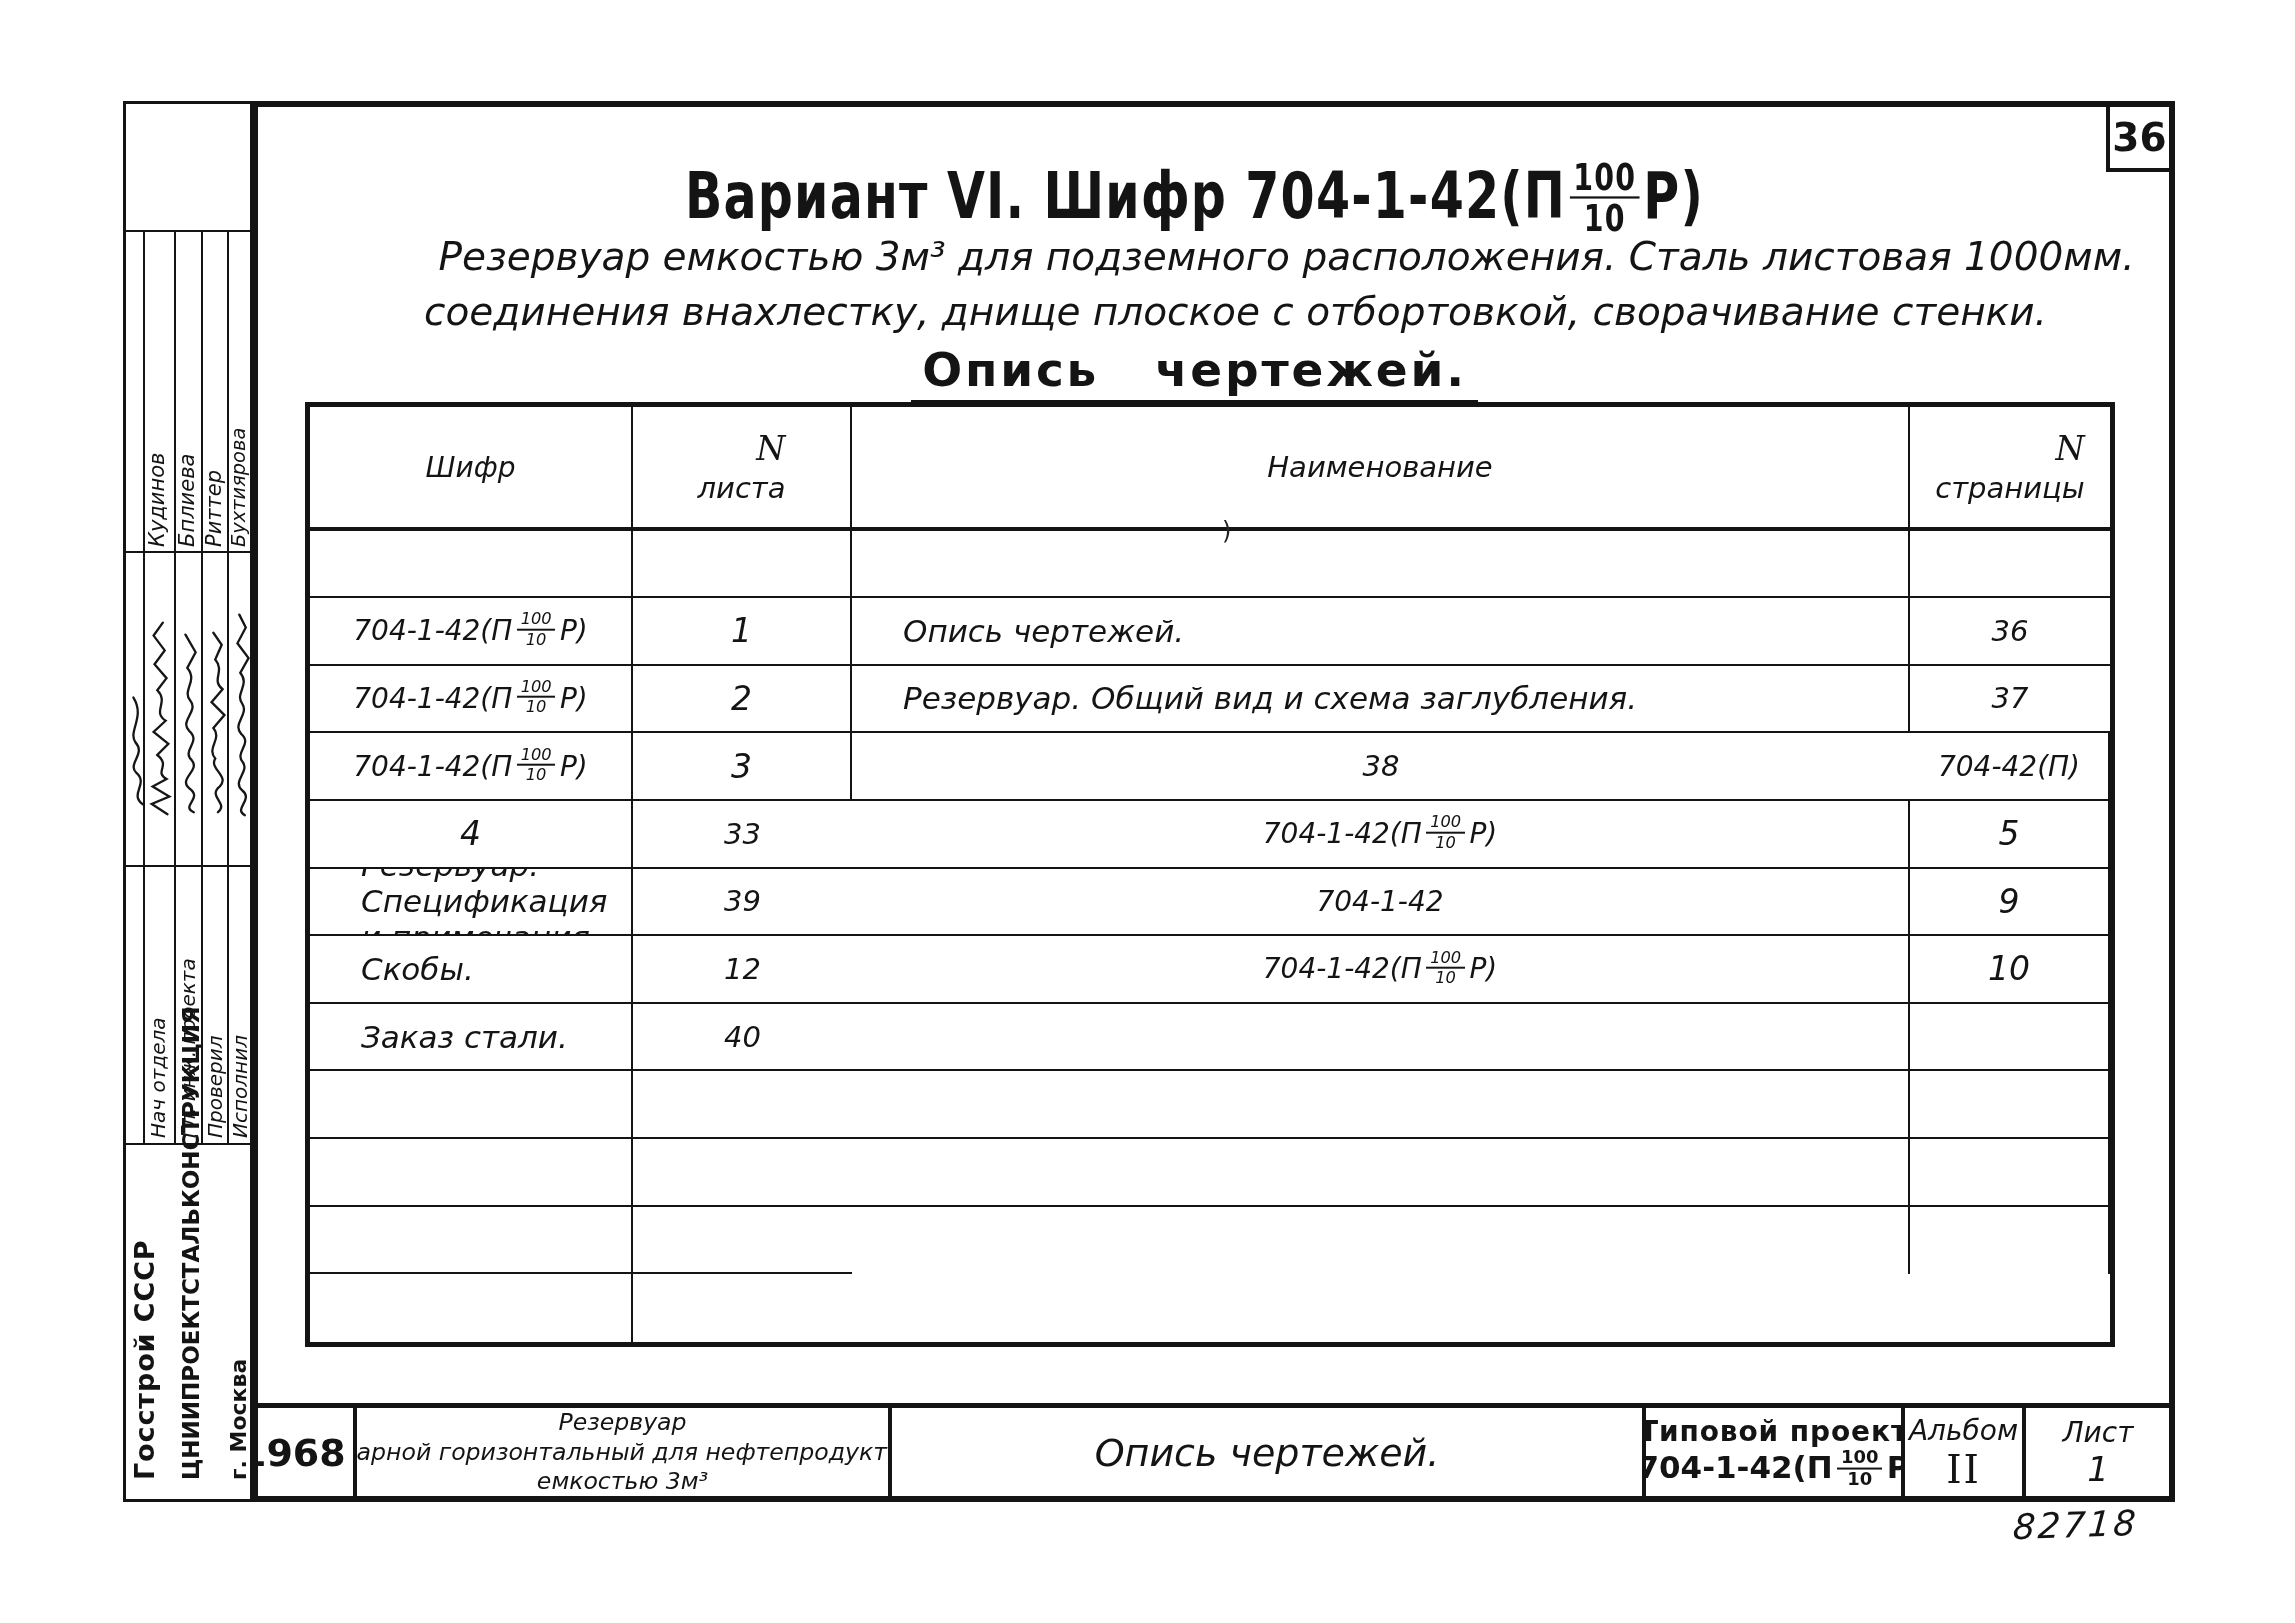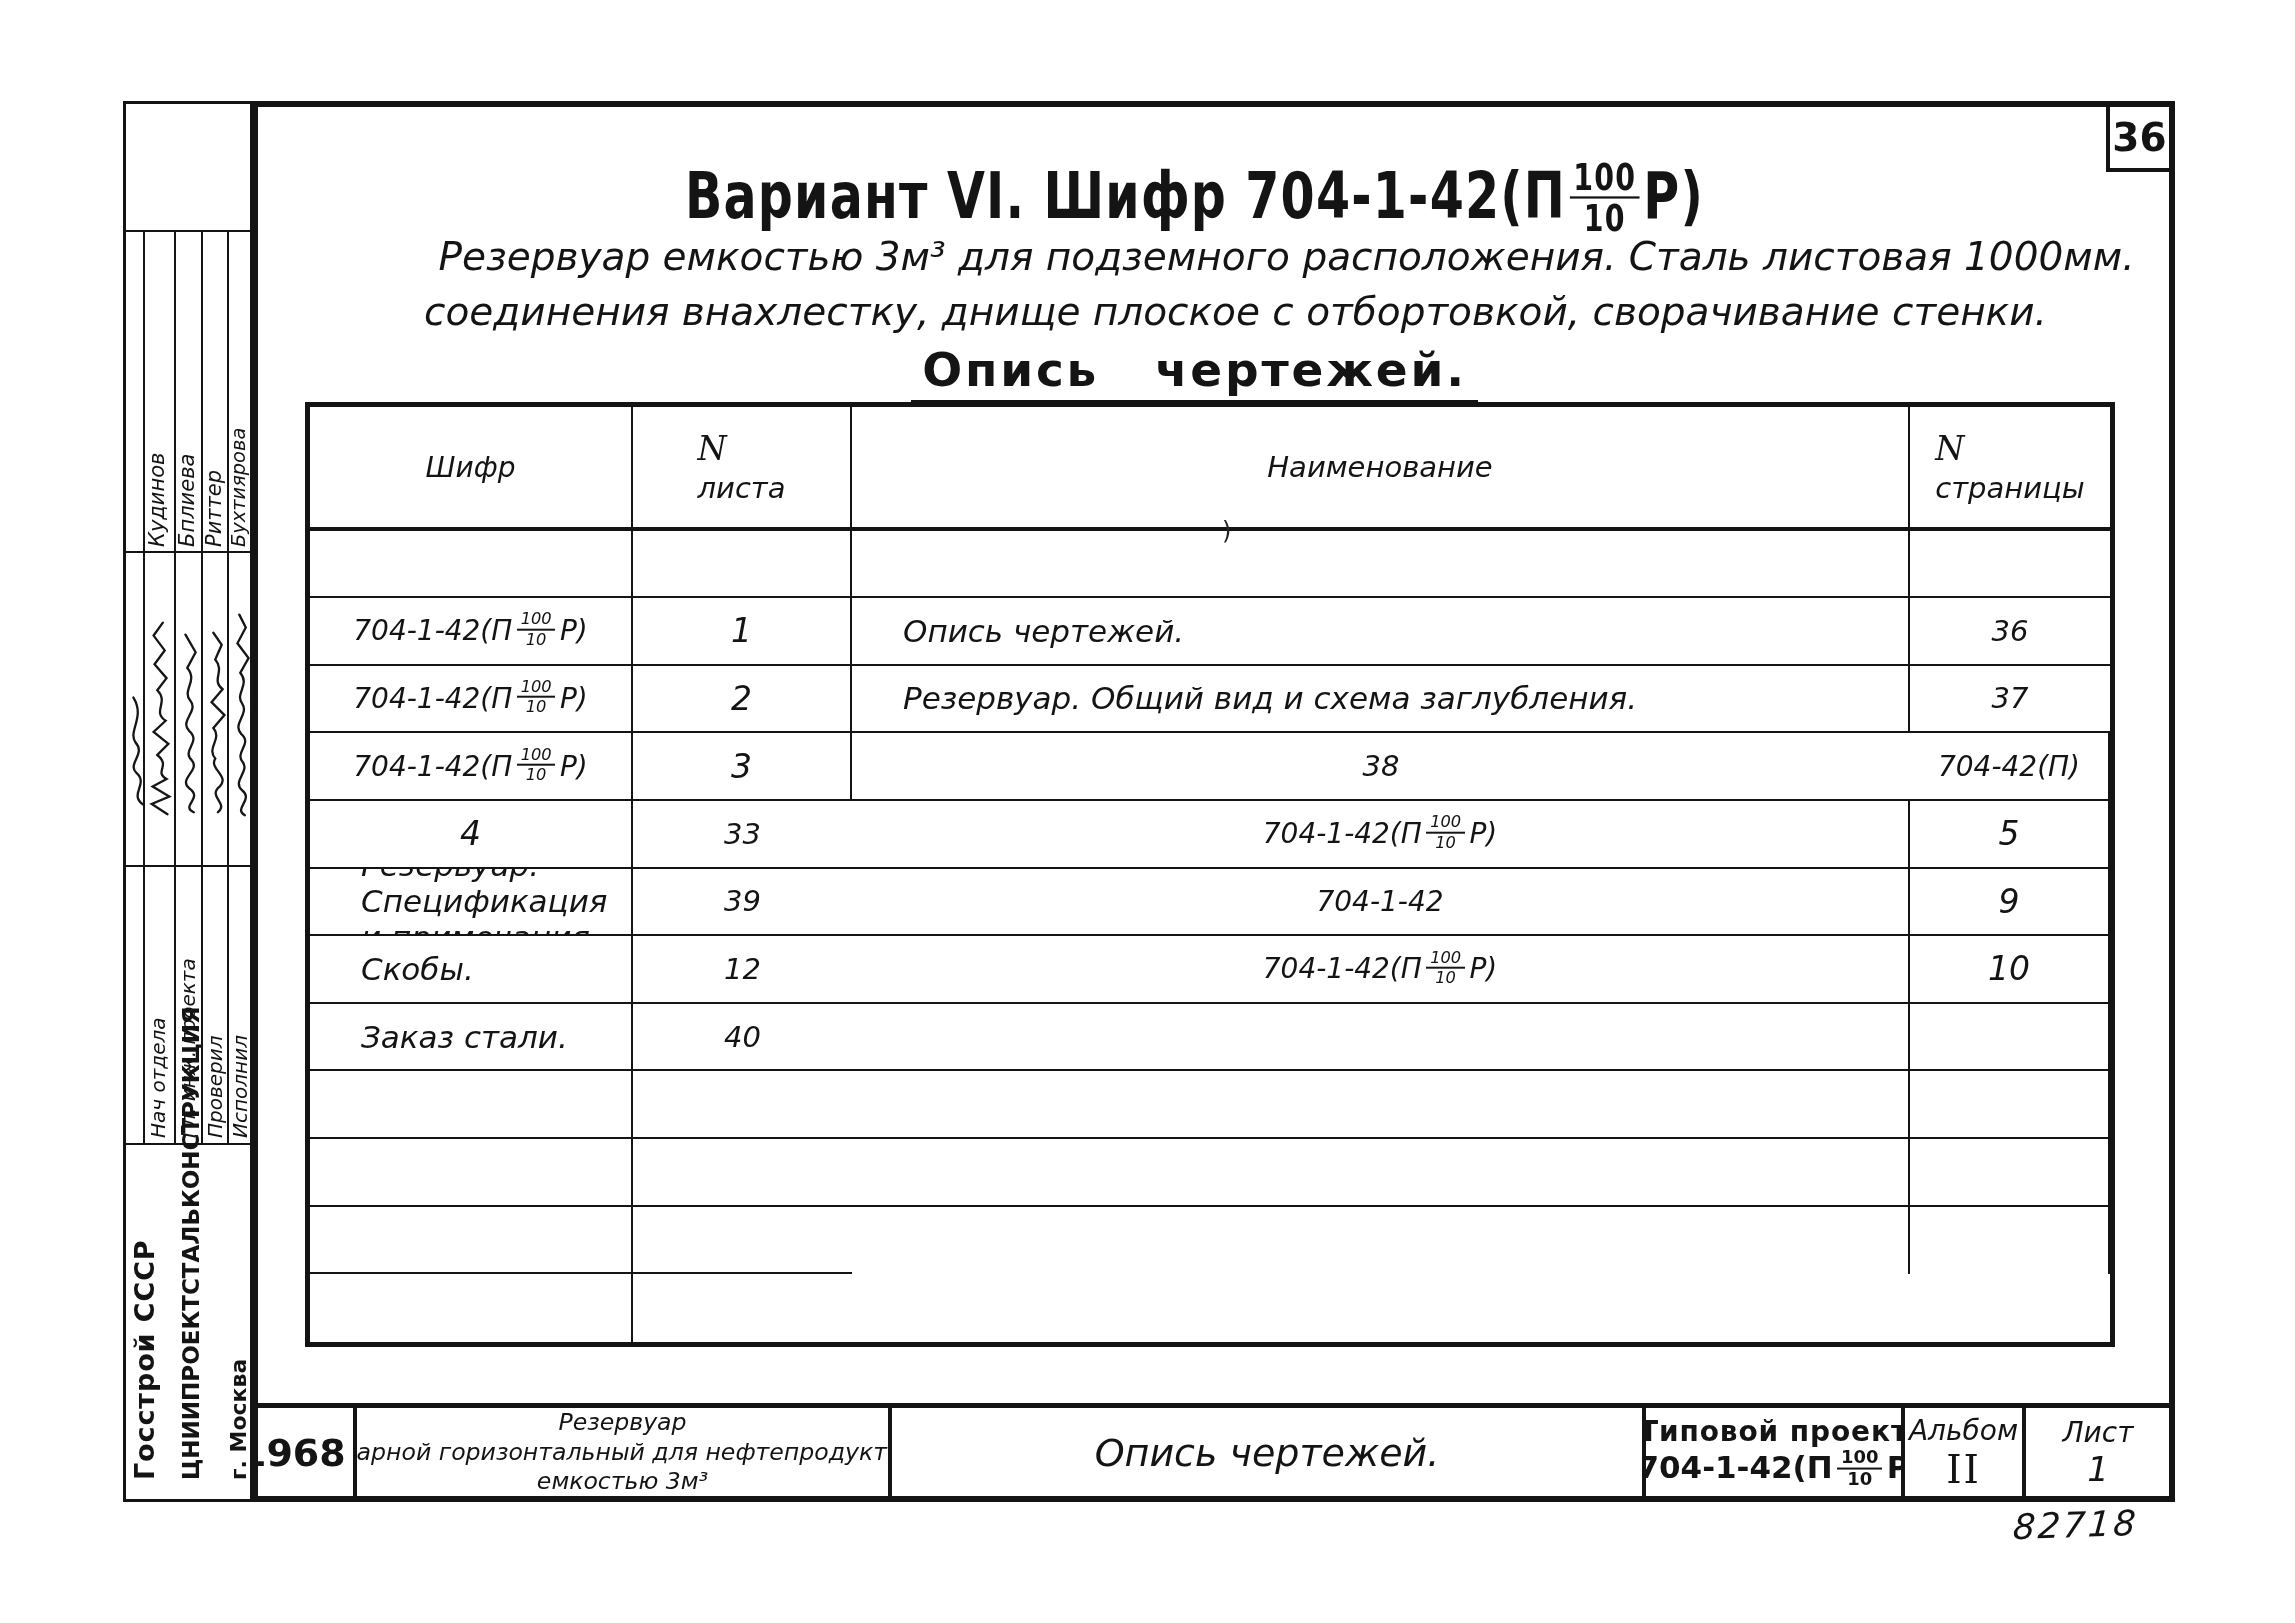--- a/index.html
+++ b/index.html
@@ -20,21 +20,21 @@
   .fr .d{padding-top:0.9px;}
   
   #tbl{position:absolute;left:305px;top:402px;width:1810px;height:945px;box-sizing:border-box;
        border:5.6px solid #141414;display:grid;
        grid-template-columns:323px 219px 1058px auto;
        grid-template-rows:124px 67px repeat(11,1fr);}
   .cell{border-right:2.8px solid #141414;border-bottom:2.8px solid #141414;display:flex;
         align-items:center;justify-content:center;font-style:italic;overflow:hidden;}
   .cell.lc{border-right:none;}
   .cell.lr{border-bottom:none;}
-  .cell.hd{border-bottom-width:4.6px;font-size:29px;text-align:left;line-height:1.25;}
+  .cell.hd{border-bottom-width:4.6px;font-size:29px;text-align:right;line-height:1.25;}
   .cell.code{font-size:28px;}
   .cell.num{font-size:33px;}
   .cell.nm{justify-content:flex-start;padding-left:51px;font-size:31px;}
   .cell.pg{font-size:29px;}
   .scriptN{font-family:"DejaVu Serif",serif;font-style:italic;font-size:1.15em;}
   
   .center-line{position:absolute;display:flex;justify-content:center;align-items:center;}
   .big-title{font-size:57px;font-weight:600;letter-spacing:1.4px;white-space:nowrap;
              transform:scale(0.86,1.12);transform-origin:center top;}
   .sub{font-size:39px;font-style:italic;font-weight:500;white-space:nowrap;}

